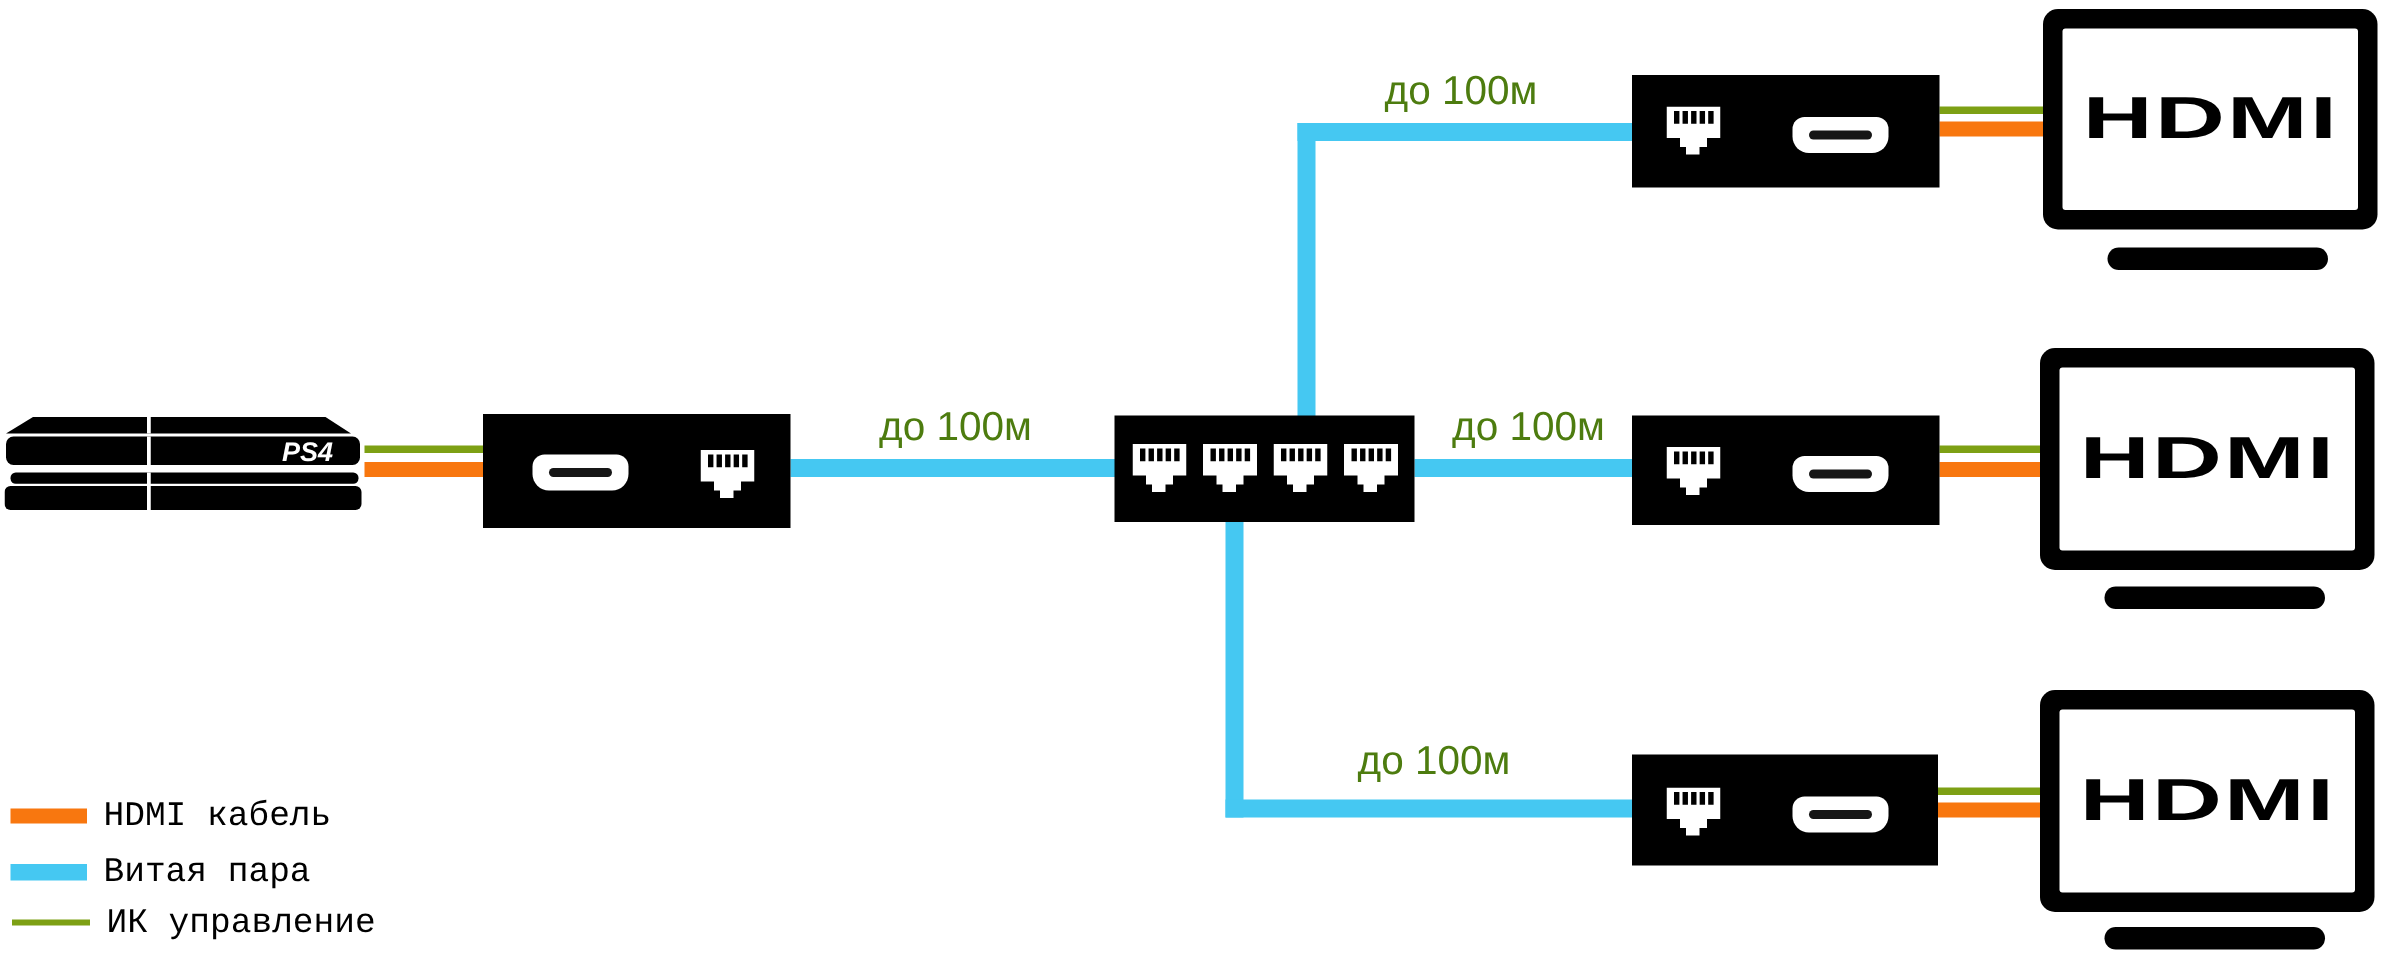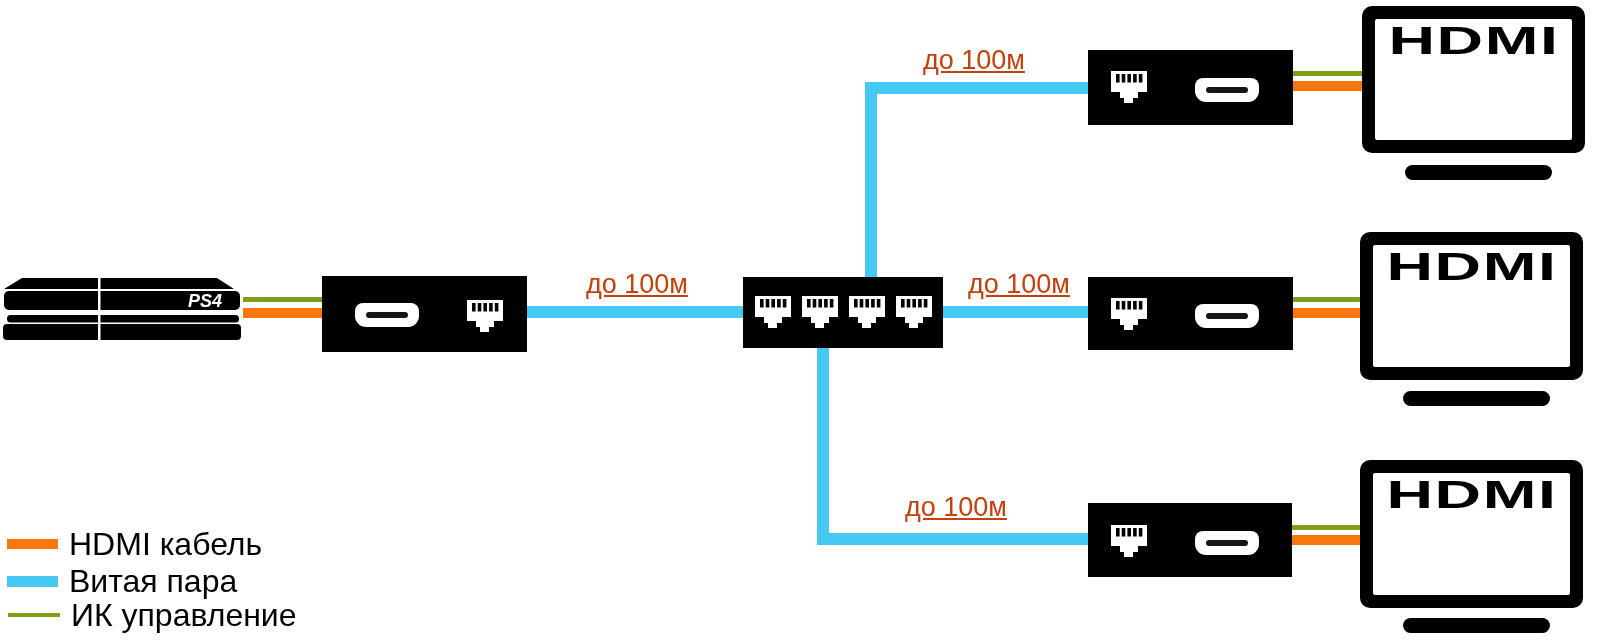--- a/index.html
+++ b/index.html
@@ -11,32 +11,32 @@
   
   .line-green  { position:absolute; height:5px;  background:#7DA014; }
   .line-orange { position:absolute; height:10px; background:#F8770F; }
   .line-blue   { position:absolute; background:#45C8F2; }
   
   .device { position:absolute; background:#000; }
   
   .hdmi-port { position:absolute; width:64px; height:24px; background:#fff; border-radius:8px 8px 11px 11px; }
   .hdmi-slot { position:absolute; left:11px; top:9px; width:42px; height:6px; background:#161616; border-radius:3px; }
   
-  .dist-label { position:absolute; font-size:27px; color:#c2410c; white-space:nowrap;text-decoration:underline; }
+  .dist-label { position:absolute; font-size:27px; color:#4d7c0f; white-space:nowrap; }
   
   .tv { position:absolute; width:223px; background:#000; border-radius:10px; padding:13px; box-sizing:border-box; }
-  .tv-screen { width:100%; height:100%; background:#fff; border-radius:2px; display:flex; align-items:flex-start; justify-content:center; overflow:hidden; }
+  .tv-screen { width:100%; height:100%; background:#fff; border-radius:2px; display:flex; align-items:center; justify-content:center; overflow:hidden; }
   .hdmi-logo {
     font-weight:bold; font-size:43px; line-height:1; letter-spacing:1px;
     color:#000; transform:scaleX(1.5) scaleY(0.92); white-space:nowrap;
   }
   .tv-stand { position:absolute; width:147px; height:15px; background:#000; border-radius:8px; }
   
   .legend-row { position:absolute; display:flex; align-items:center; gap:11px; height:28px; }
-  .legend-label { font-size:32px; color:#000; white-space:nowrap; }
+  .legend-label { font-size:23px; color:#000; white-space:nowrap;font-family:Liberation Mono, monospace; }
   .swatch { flex:none; }
 </style>
 </head>
 <body>
 
 <div id="canvas">
 
   <div class="line-green" style="left:243px;top:297px;width:80px"></div>
   <div class="line-orange" style="left:243px;top:308px;width:80px"></div>
 

